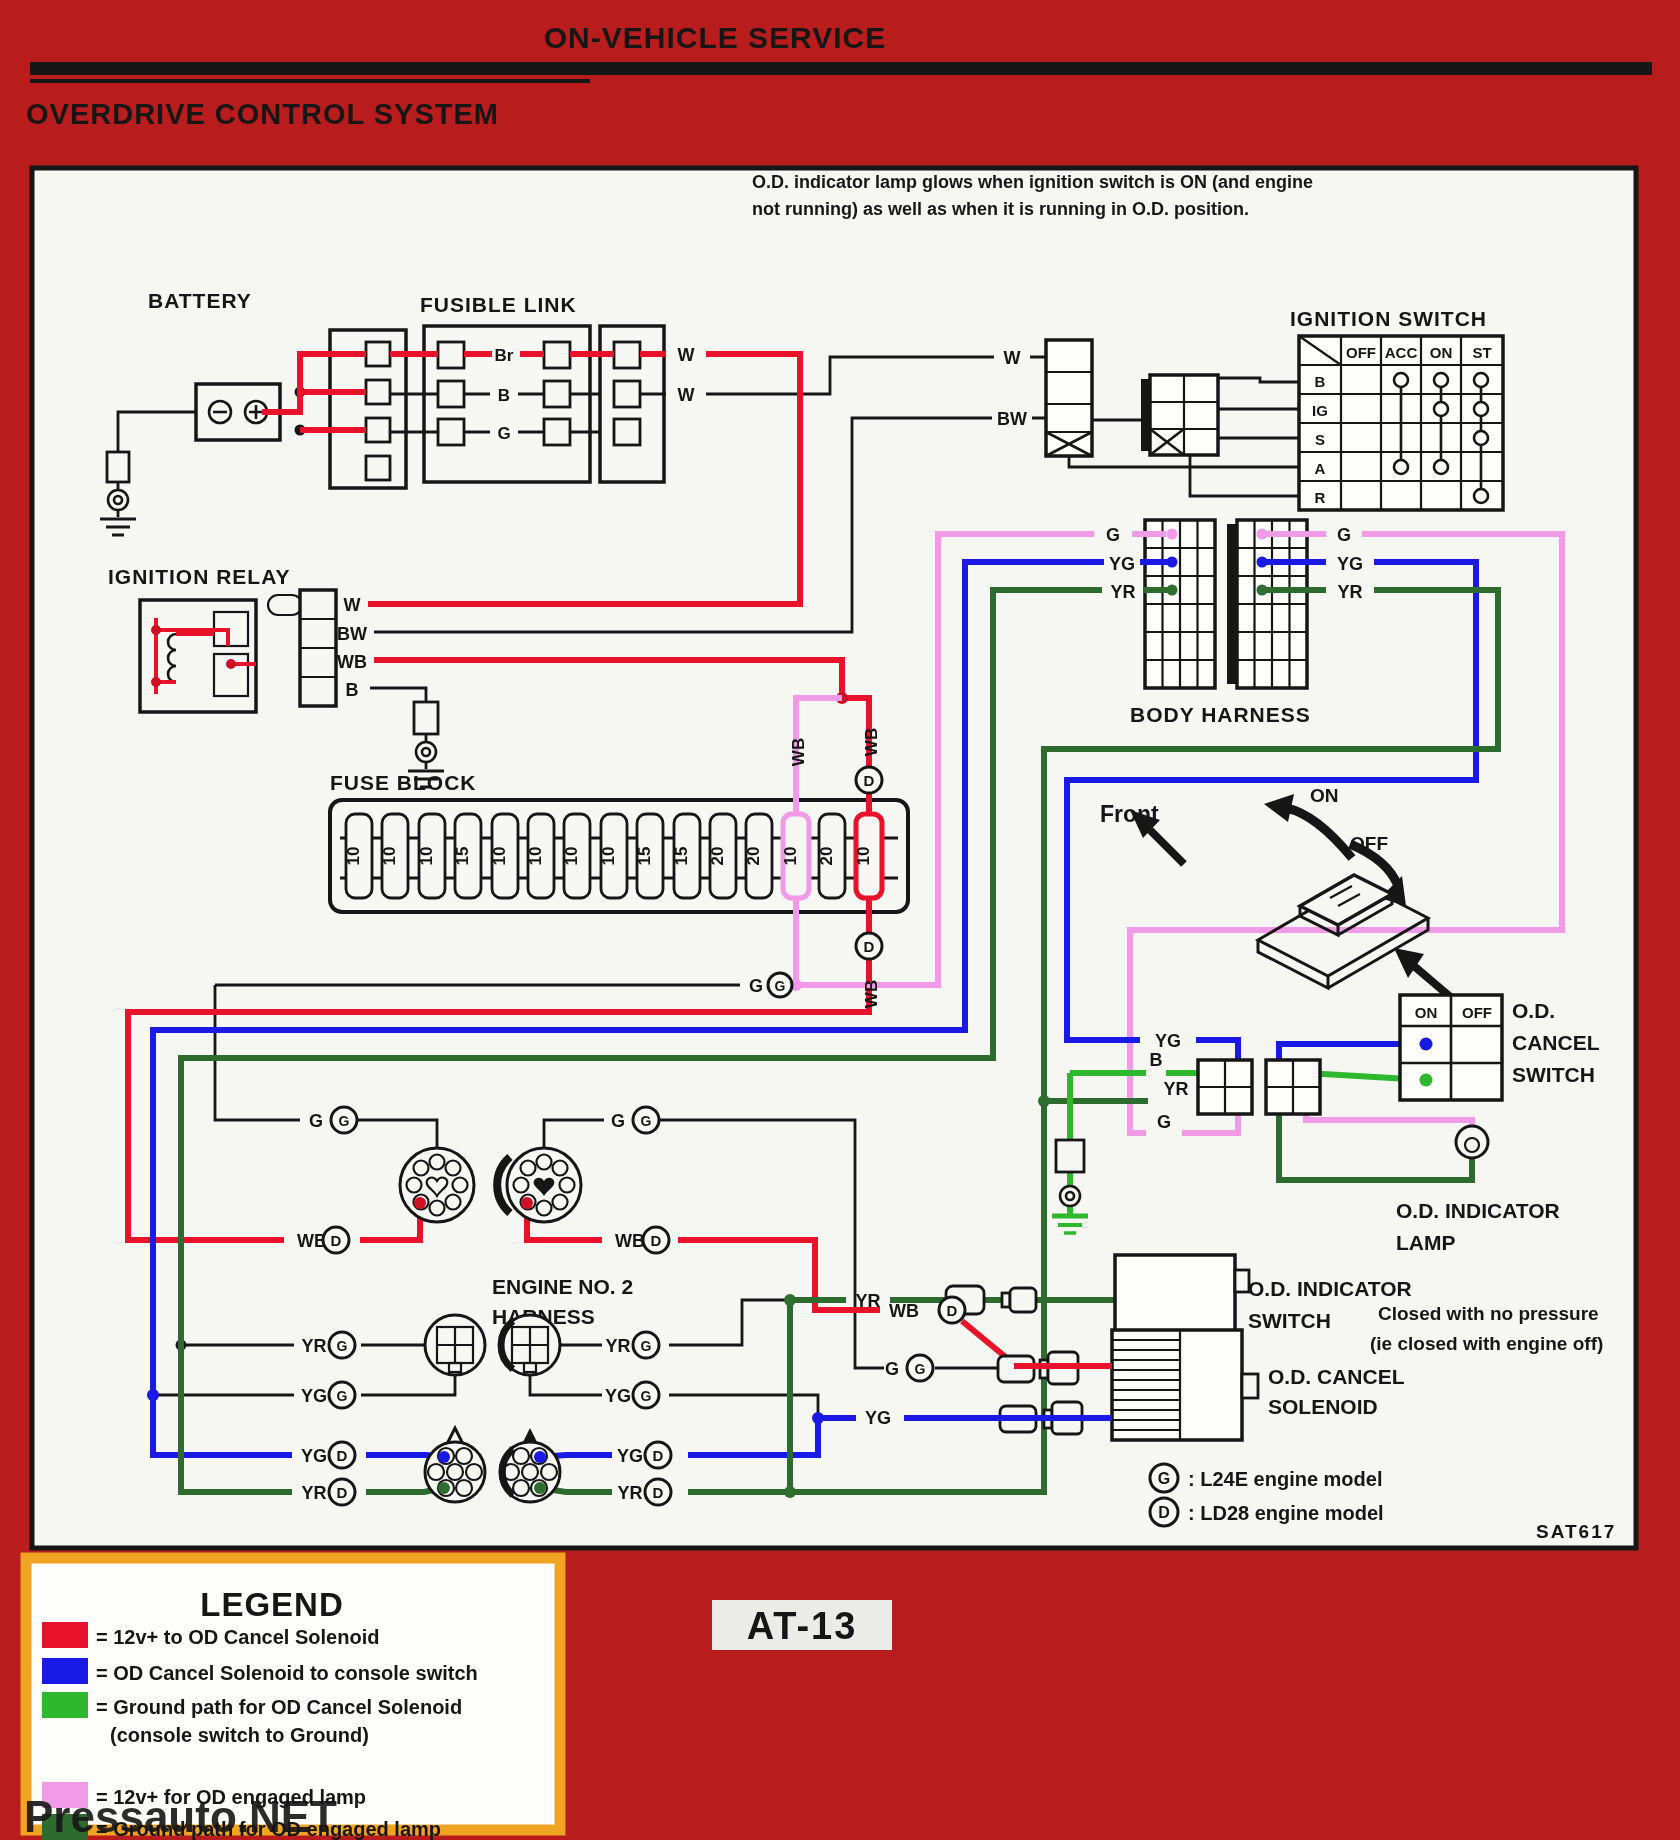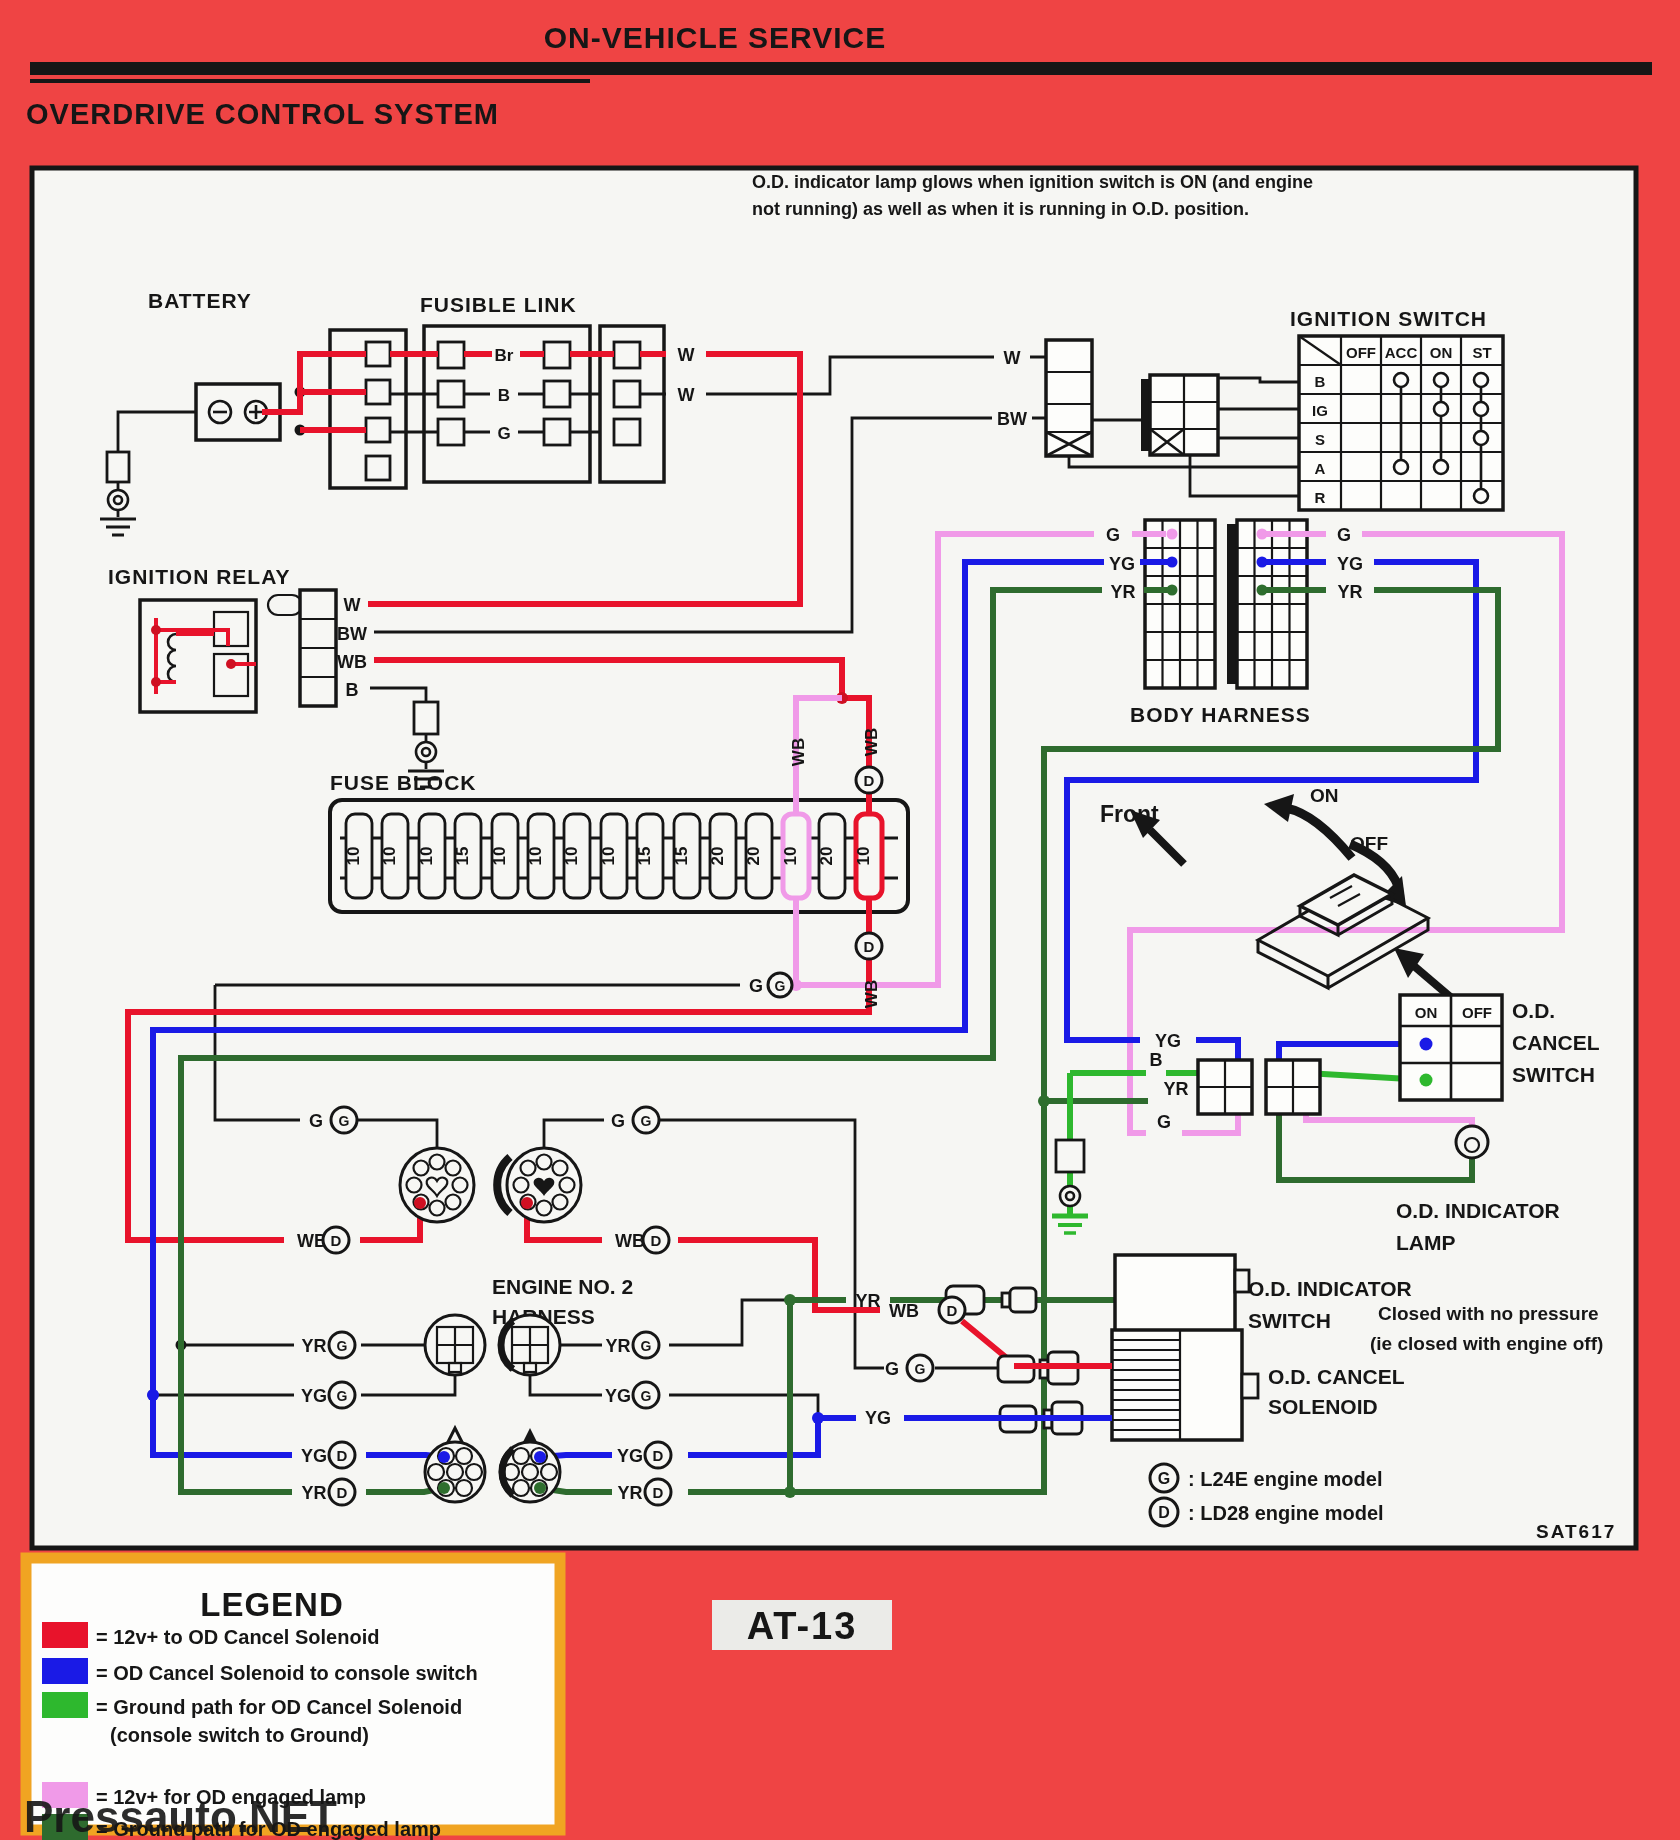--- a/index.html
+++ b/index.html
@@ -1,16 +1,16 @@
 <!DOCTYPE html>
 <html><head>
 <meta charset="utf-8">
 <style>
   html,body{margin:0;padding:0;background:#e9e9e6;}
-  .page{width:1680px;height:1840px;position:relative;background:#ef4444;overflow:hidden;}
+  .page{width:1680px;height:1840px;position:relative;background:#b91c1c;overflow:hidden;}
   svg{display:block}
   text{font-family:"Liberation Sans",sans-serif;font-weight:bold;fill:#161616;}
   .k{stroke:#161616;fill:none;stroke-width:3}
   .k2{stroke:#161616;fill:none;stroke-width:2.2}
   .k25{stroke:#161616;fill:none;stroke-width:2.6}
   .box{fill:#f7f7f4;stroke:#161616;stroke-width:3.5}
   .boxw{fill:#fdfdfb;stroke:#161616;stroke-width:3.5}
   .sq{fill:#f7f7f4;stroke:#161616;stroke-width:2.8}
   .wr{stroke:#e8132b;stroke-width:6;fill:none}
   .wr4{stroke:#e8132b;stroke-width:4;fill:none}

